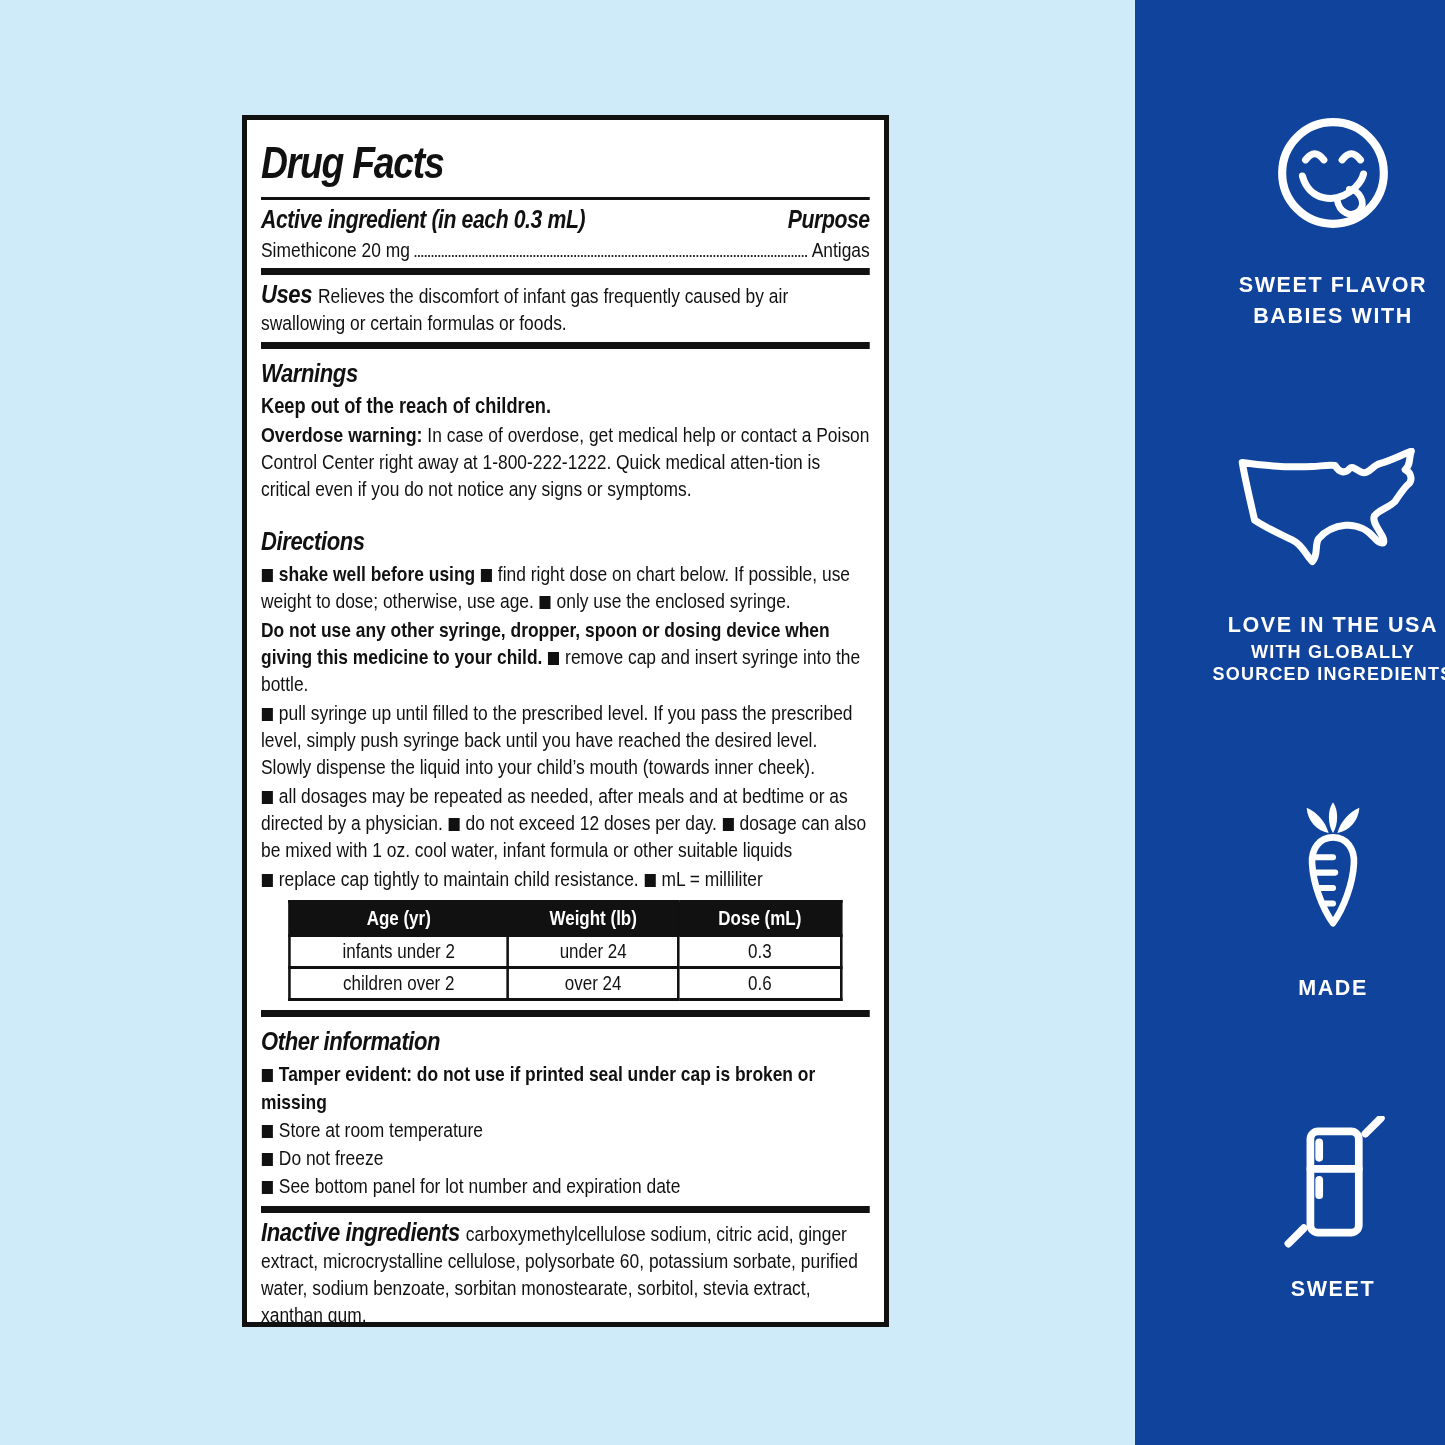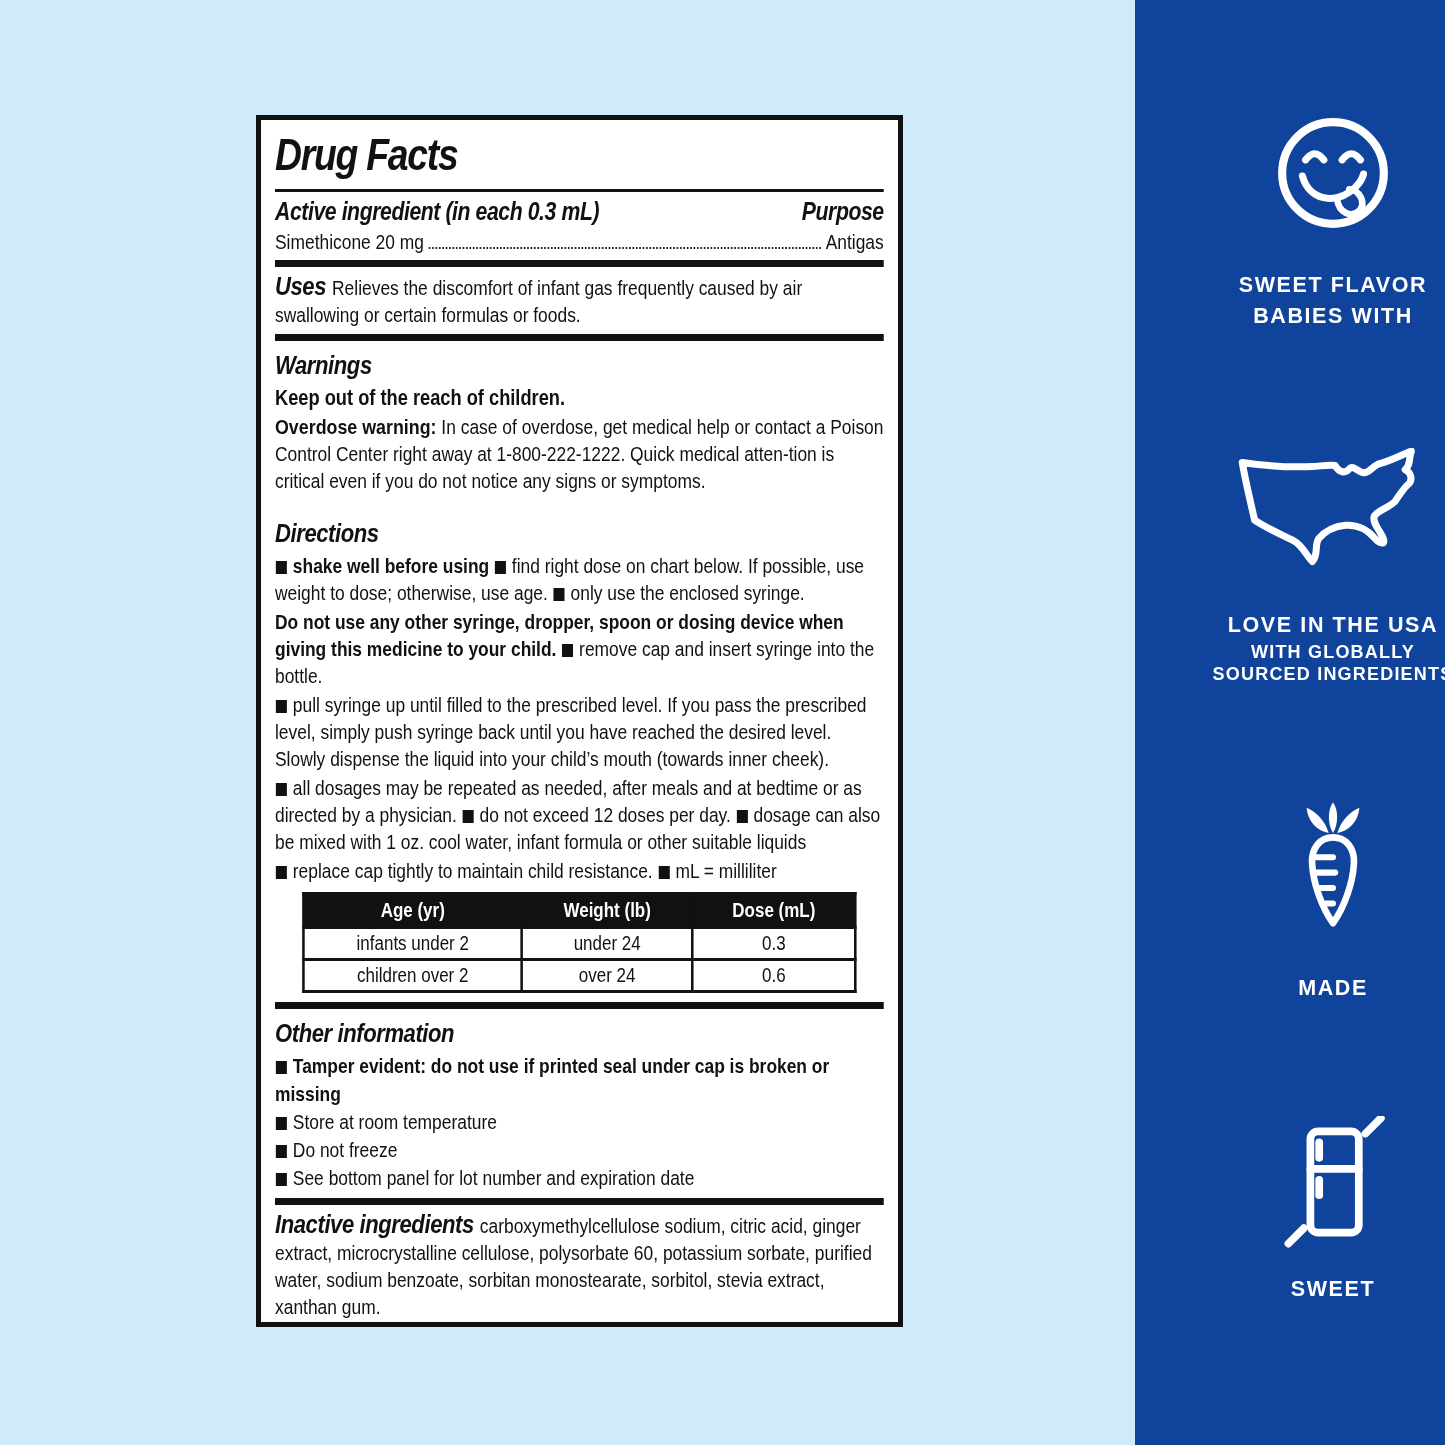--- a/index.html
+++ b/index.html
@@ -3,23 +3,23 @@
 <meta charset="utf-8">
 <style>
   html,body{margin:0;padding:0;}
   body{
     width:1445px;height:1445px;position:relative;overflow:hidden;
     background:var(--page_bg,#cfeaf8);
     font-family:"Liberation Sans",sans-serif;color:#111;
   }
   
   .label{
-    position:absolute;left:256px;top:115px;width:647px;height:1212px;
+    position:absolute;left:242px;top:115px;width:647px;height:1212px;
     box-sizing:border-box;background:var(--label_bg,#fff);
-    border:5px solid var(--ink,#111);padding:4px 14px;overflow:hidden;
+    border:5px solid var(--ink,#111);padding:12px 14px;overflow:hidden;
   }
   .inner{width:717px;transform:scaleX(0.849);transform-origin:0 0;}
   .df-title{font-size:44px;font-weight:bold;font-style:italic;letter-spacing:-1.5px;margin:6px 0 9px;}
   .rule-thin{height:3px;background:var(--ink,#111);margin:0 0 5px;}
   .rule-thick{height:7px;background:var(--ink,#111);margin:6px 0;}
   .row-between{display:flex;justify-content:space-between;align-items:baseline;
     font-weight:bold;font-style:italic;font-size:25px;letter-spacing:-0.5px;margin:3px 0 4px;}
   .leader-row{display:flex;align-items:baseline;font-size:20.5px;margin:1px 0 3px;}
   .leader{flex:1;border-bottom:2.5px dotted #222;margin:0 6px;height:15px;}
   .body{font-size:20.5px;line-height:27px;margin:0 0 2px;}

